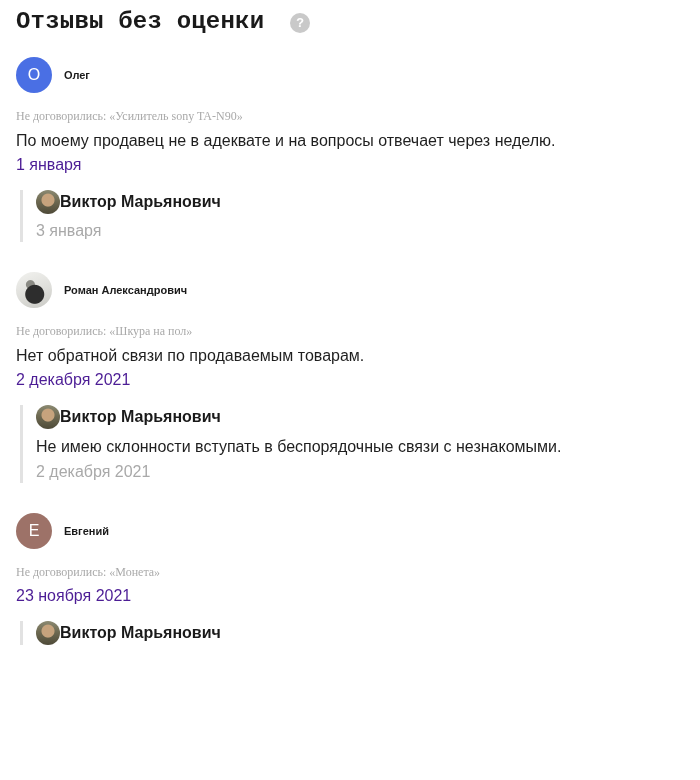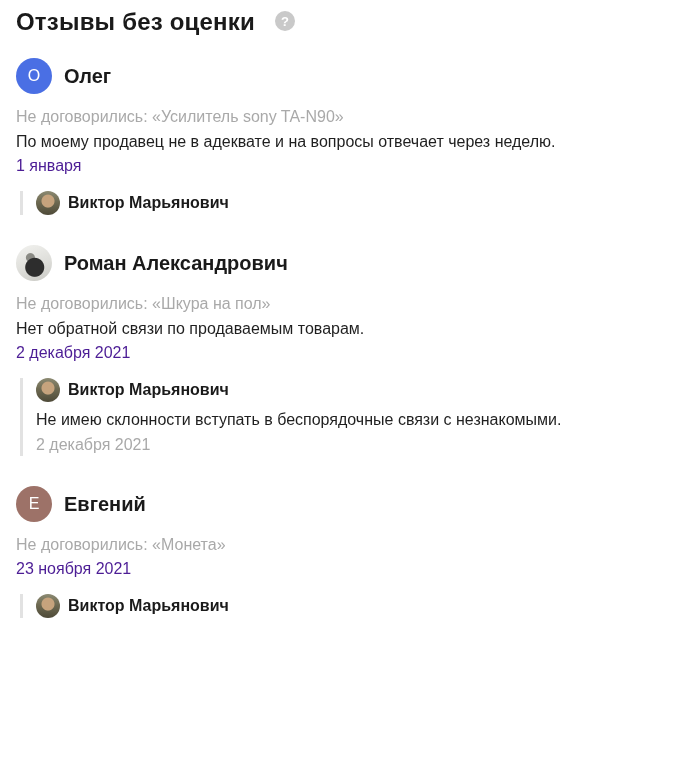--- a/index.html
+++ b/index.html
@@ -7,21 +7,21 @@
   body {
     width: 700px;
     height: 780px;
     font-family: "Liberation Sans", sans-serif;
     color: #1a1a1a;
     overflow: hidden;
   }
   .page { padding: 8px 20px 0 16px; }
 
   
-  .page-header { display: flex; gap: 20px; margin-bottom: 22px; }
+  .page-header { display: flex; align-items: center; gap: 26px; margin-bottom: 22px; font-family: Liberation Mono, monospace; }
   .page-title { font-size: 24px; font-weight: 700; letter-spacing: 0.2px; }
   .help-icon {
     width: 20px; height: 20px; border-radius: 50%;
     background: #c9c9c9; color: #ffffff;
     font-size: 13px; font-weight: 700;
     display: flex; align-items: center; justify-content: center;
     cursor: pointer; margin-top: 3px;
   }
 
   
@@ -32,34 +32,34 @@
     color: #ffffff; font-size: 16px; font-weight: 400;
     display: flex; align-items: center; justify-content: center;
     flex: 0 0 auto; cursor: pointer;
   }
   .avatar.photo-roman {
     background:
       radial-gradient(circle at 52% 62%, #2d2d2d 0 9px, transparent 10px),
       radial-gradient(circle at 40% 35%, #8a8a84 0 4px, transparent 5px),
       linear-gradient(160deg, #f2f2ef 0%, #dededa 55%, #c9c9c4 100%);
   }
-  .author-name { font-size: 20px; font-weight: 700; cursor: pointer; }
+  .author-name { font-size: 11px; font-weight: 700; cursor: pointer; }
 
-  .review-status { font-size: 16px; color: #a9a9a9; line-height: 22px; margin-bottom: 2px; }
+  .review-status { font-size: 12px; color: #a9a9a9; line-height: 22px; margin-bottom: 2px; font-family: Liberation Serif, serif; }
   .review-text { font-size: 16px; line-height: 23px; color: #1f1f1f; max-width: 655px; }
   .review-date { font-size: 16px; color: #4c1d95; line-height: 22px; margin-top: 2px; }
 
   
   .reply {
     margin-top: 14px;
     margin-left: 4px;
     border-left: 3px solid #e2e2e2;
     padding-left: 13px;
   }
-  .reply-header { display: flex; align-items: center; gap: 8px; margin-bottom: 6px; }
+  .reply-header { display: flex; align-items: center; margin-bottom: 6px; }
   .avatar-small {
     width: 24px; height: 24px; border-radius: 50%; flex: 0 0 auto; cursor: pointer;
     background:
       radial-gradient(circle at 50% 42%, #c6a37d 0 6px, transparent 7px),
       linear-gradient(180deg, #8c8a72 0%, #6e6a52 45%, #4e4a38 100%);
   }
   .reply .author-name { font-size: 16px; }
   .reply-text { font-size: 16px; line-height: 23px; color: #1f1f1f; max-width: 645px; }
   .reply-date { font-size: 16px; color: #a9a9a9; line-height: 22px; margin-top: 3px; }
 </style>
@@ -80,20 +80,21 @@
     </div>
     <div class="review-status">Не договорились: «Усилитель sony TA-N90»</div>
     <div class="review-text">По моему продавец не в адеквате и на вопросы отвечает через неделю.</div>
     <div class="review-date">1 января</div>
 
     <div class="reply">
       <div class="reply-header">
         <div class="avatar-small"></div>
         <div class="author-name">Виктор Марьянович</div>
       </div>
+      <div class="reply-date">3 января</div>
     </div>
   </div>
 
   <div class="review">
     <div class="review-header">
       <div class="avatar photo-roman"></div>
       <div class="author-name">Роман Александрович</div>
     </div>
     <div class="review-status">Не договорились: «Шкура на пол»</div>
     <div class="review-text">Нет обратной связи по продаваемым товарам.</div>

